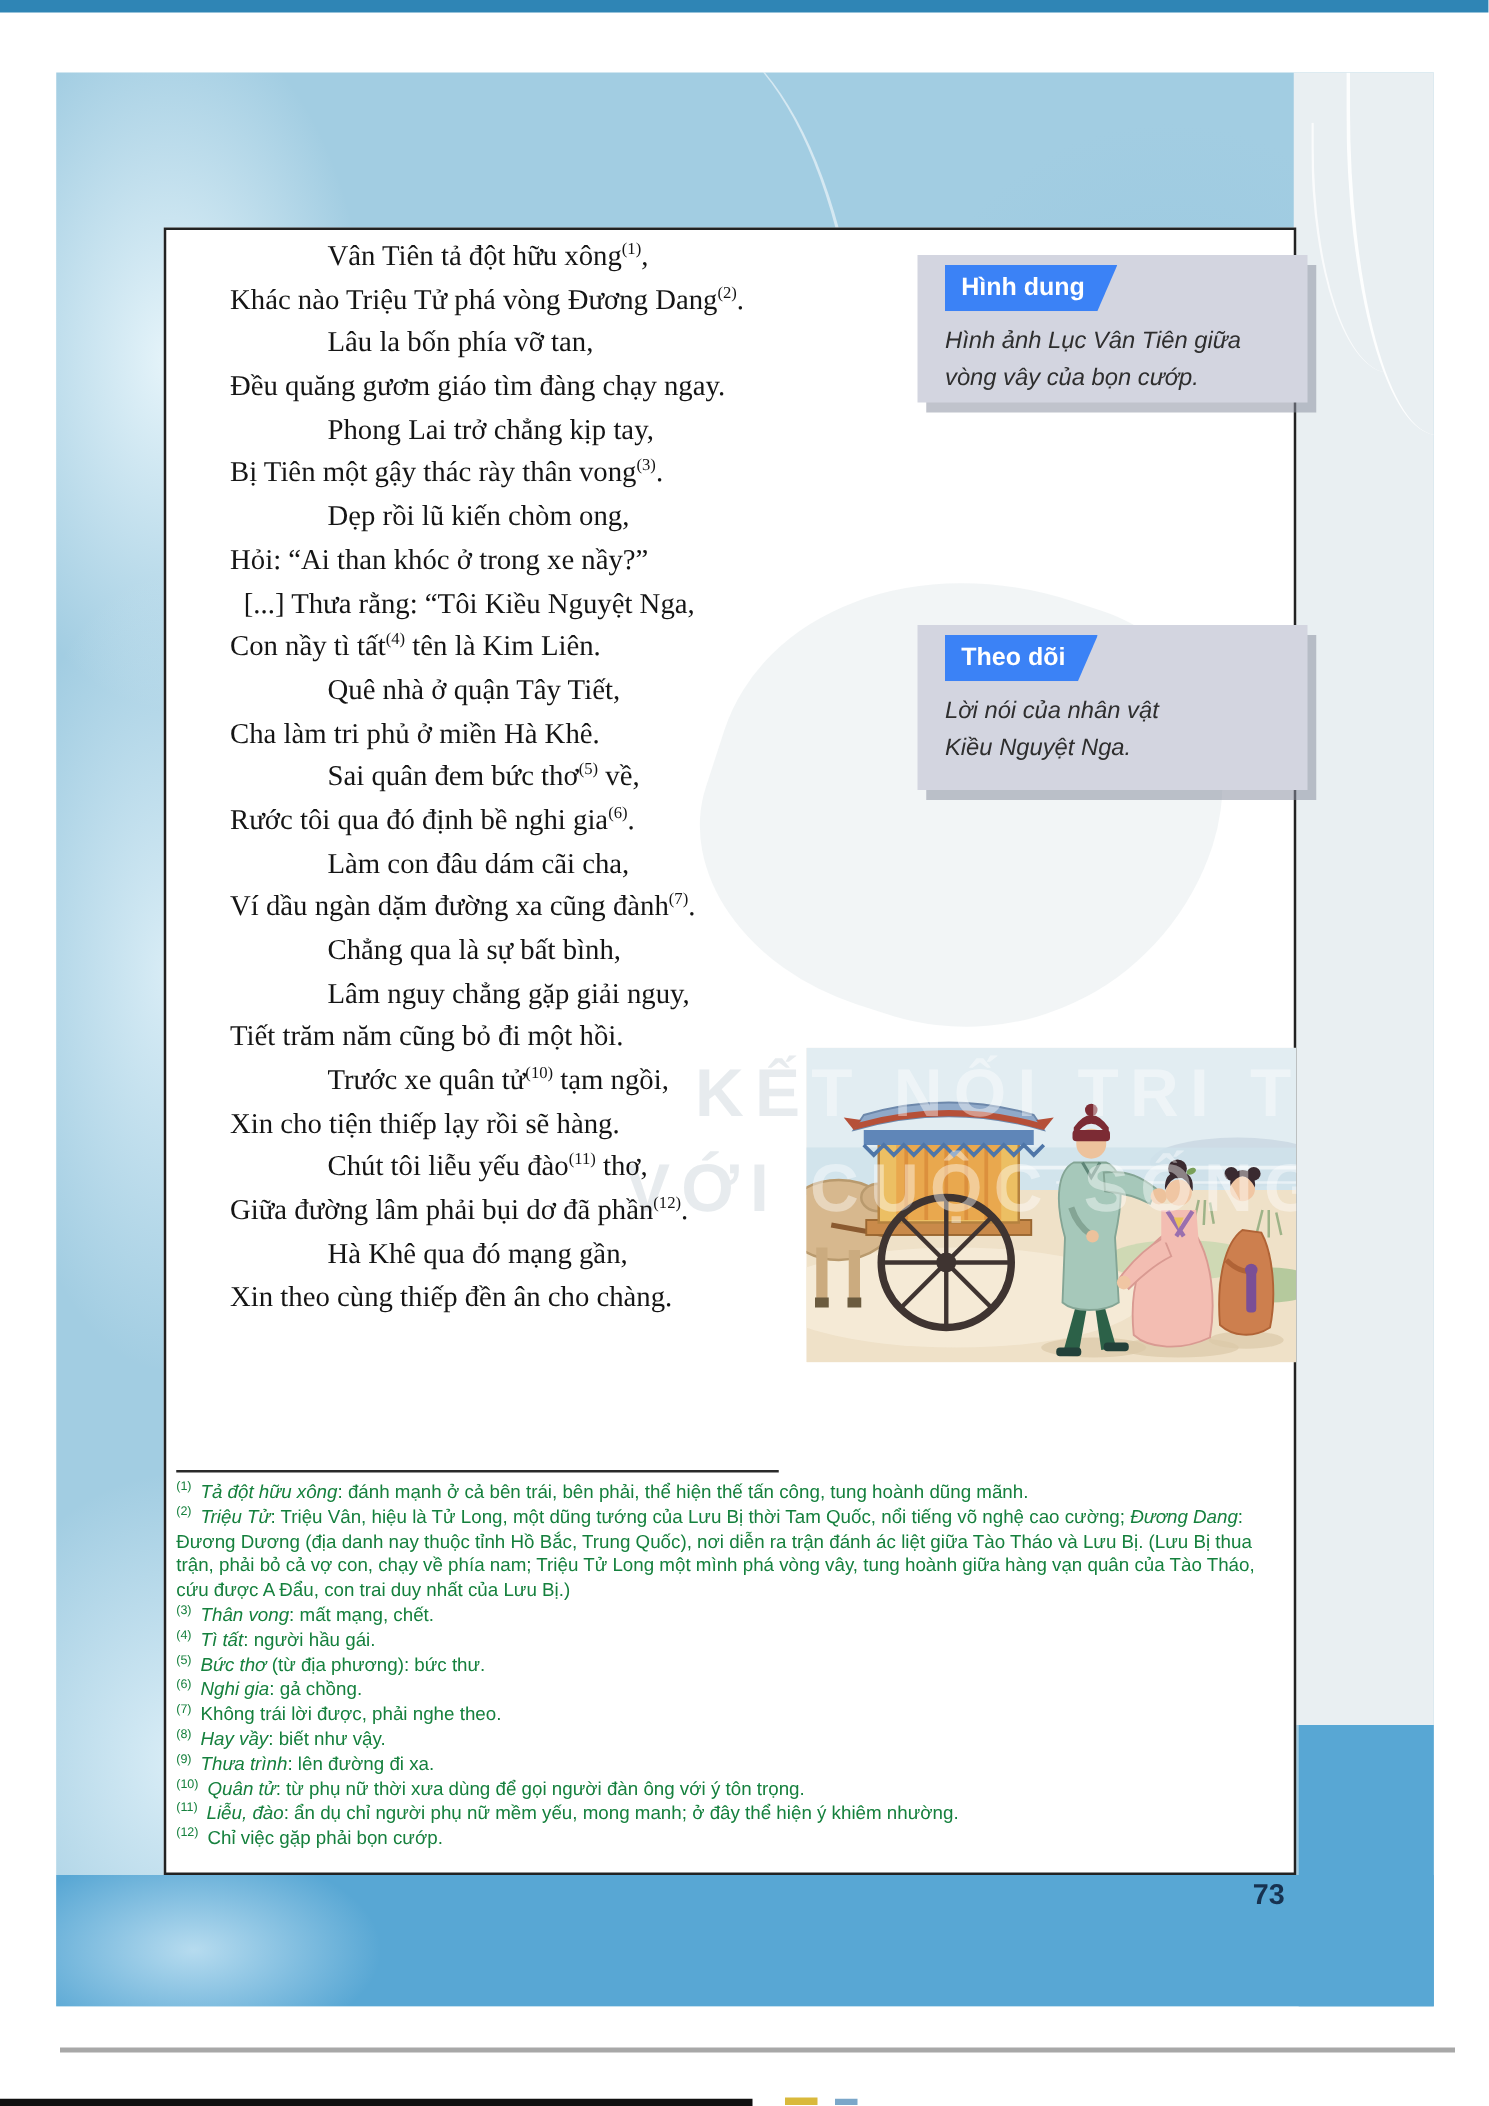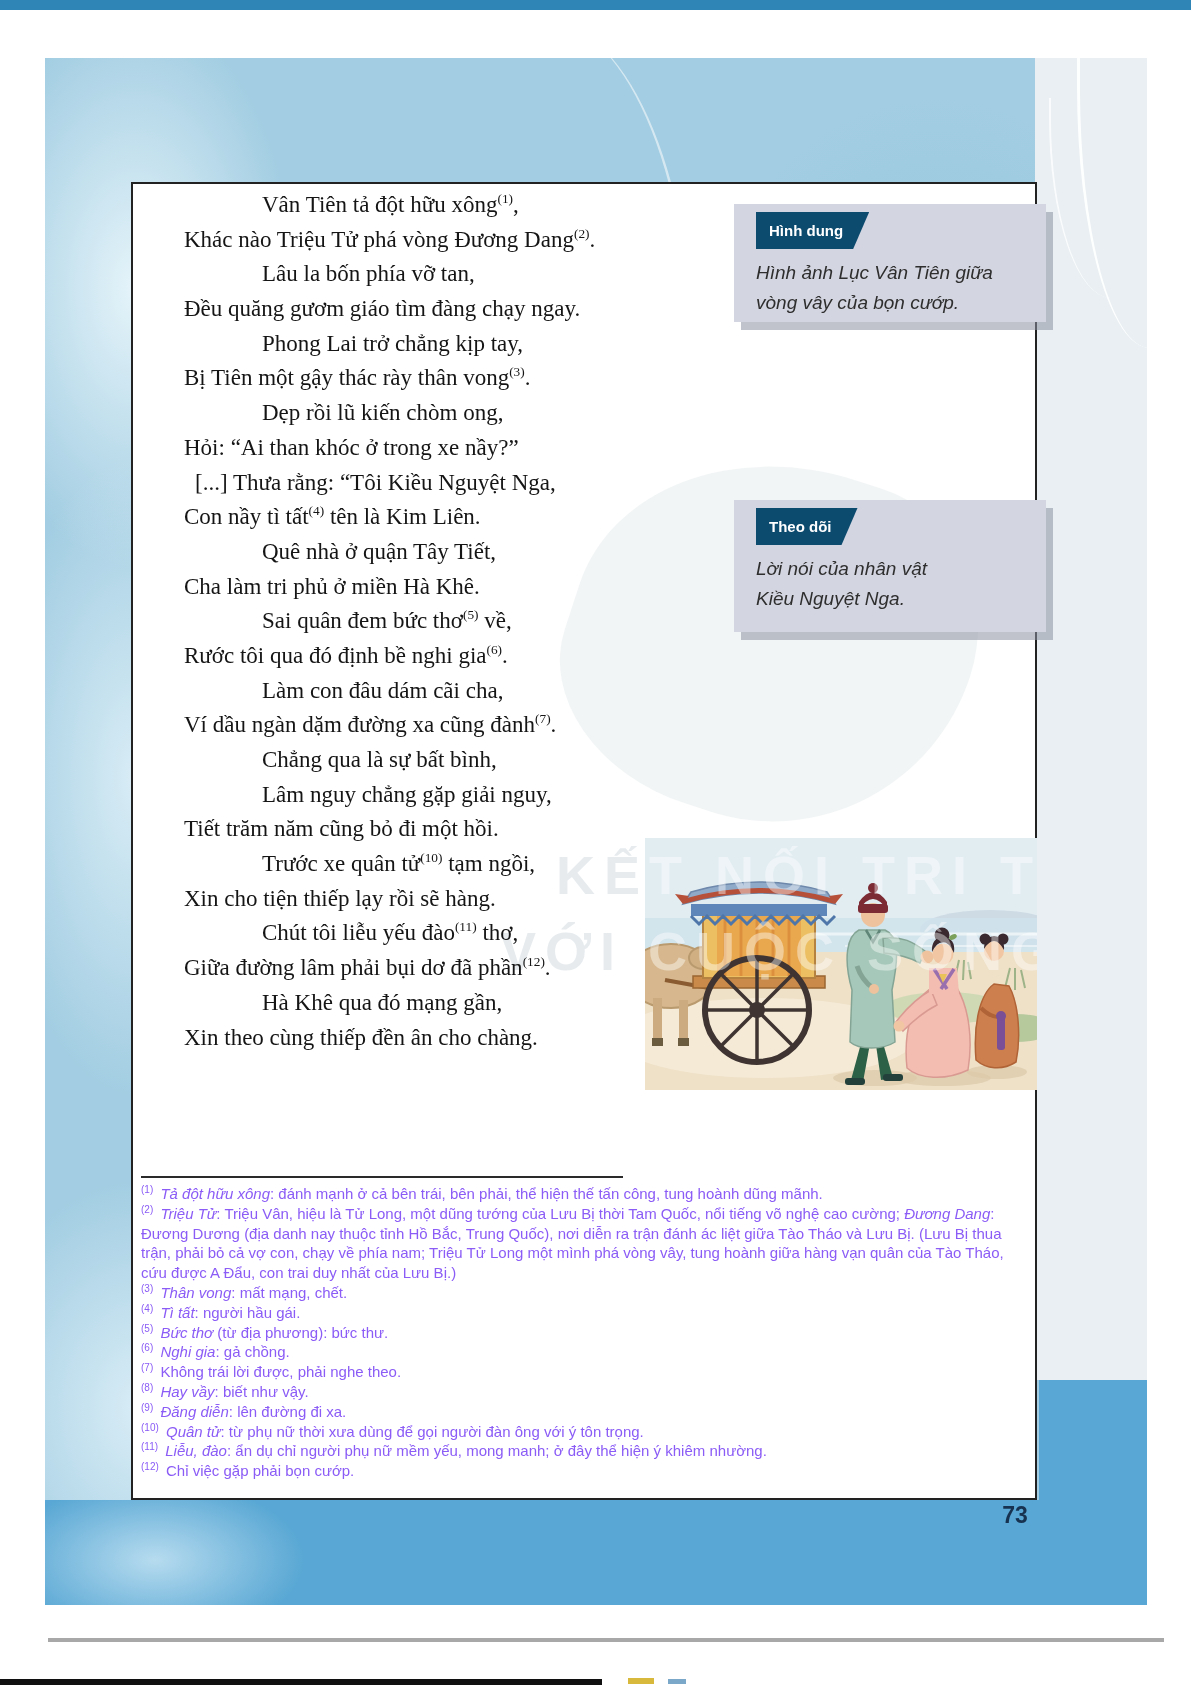--- a/index.html
+++ b/index.html
@@ -44,31 +44,31 @@
         font-family:"Liberation Serif","DejaVu Serif",serif;font-size:23px;color:#151515;}
   .poem-line{height:34.7px;line-height:34.7px;white-space:nowrap;}
   .poem-line.ind0{margin-left:53px;}
   .poem-line.ind1{margin-left:131px;}
   .poem-line.ind2{margin-left:64px;}
   .poem sup{font-size:.58em;line-height:0;vertical-align:super;}
 
   
   .separator{position:absolute;left:141px;top:1176px;width:482px;height:2px;background:#2a2a2a;z-index:3;}
   .footnotes{position:absolute;left:141px;top:1184px;width:886px;z-index:3;
-             font-size:15px;line-height:19.8px;color:#8b5cf6;}
+             font-size:15px;line-height:19.8px;color:#15803d;}
   .fn{margin:0;}
   .fn sup{font-size:10px;line-height:0;margin-right:3px;}
   .fn em{font-style:italic;}
 
   
   .box{position:absolute;width:312px;z-index:5;background:#d3d5e0;box-shadow:7px 8px 0 rgba(141,146,162,.55);}
   .box1{left:734px;top:204px;height:118px;}
   .box2{left:734px;top:500px;height:132px;}
   .box-label{position:absolute;left:22px;top:8px;height:37px;line-height:37px;padding:0 26px 0 13px;
-             background:#0c4a6e;color:#ffffff;font-weight:bold;font-size:15px;
+             background:#3b82f6;color:#ffffff;font-weight:bold;font-size:20px;
              clip-path:polygon(0 0,100% 0,calc(100% - 16px) 100%,0 100%);}
   .box-body{position:absolute;left:22px;top:54px;width:270px;font-style:italic;font-size:19px;
             line-height:29.5px;color:#2e2e2e;}
 
   
   .illus{position:absolute;left:645px;top:838px;width:392px;height:252px;z-index:3;overflow:hidden;}
   .illus svg{display:block;}
   .wm-white{position:absolute;font-weight:bold;font-size:54px;letter-spacing:9px;white-space:nowrap;
             color:rgba(255,255,255,.42);font-family:"Liberation Sans","DejaVu Sans",sans-serif;}
   .wmw1{left:-89px;top:6px;}
@@ -252,21 +252,21 @@
   <div class="separator"></div>
   <div class="footnotes">
       <div class="fn"><sup>(1)</sup> <em>Tả đột hữu xông</em>: đánh mạnh ở cả bên trái, bên phải, thể hiện thế tấn công, tung hoành dũng mãnh.</div>
       <div class="fn"><sup>(2)</sup> <em>Triệu Tử</em>: Triệu Vân, hiệu là Tử Long, một dũng tướng của Lưu Bị thời Tam Quốc, nổi tiếng võ nghệ cao cường; <em>Đương Dang</em>: Đương Dương (địa danh nay thuộc tỉnh Hồ Bắc, Trung Quốc), nơi diễn ra trận đánh ác liệt giữa Tào Tháo và Lưu Bị. (Lưu Bị thua trận, phải bỏ cả vợ con, chạy về phía nam; Triệu Tử Long một mình phá vòng vây, tung hoành giữa hàng vạn quân của Tào Tháo, cứu được A Đẩu, con trai duy nhất của Lưu Bị.)</div>
       <div class="fn"><sup>(3)</sup> <em>Thân vong</em>: mất mạng, chết.</div>
       <div class="fn"><sup>(4)</sup> <em>Tì tất</em>: người hầu gái.</div>
       <div class="fn"><sup>(5)</sup> <em>Bức thơ</em> (từ địa phương): bức thư.</div>
       <div class="fn"><sup>(6)</sup> <em>Nghi gia</em>: gả chồng.</div>
       <div class="fn"><sup>(7)</sup> Không trái lời được, phải nghe theo.</div>
       <div class="fn"><sup>(8)</sup> <em>Hay vầy</em>: biết như vậy.</div>
-      <div class="fn"><sup>(9)</sup> <em>Đăng diễn</em>: lên đường đi xa.</div>
+      <div class="fn"><sup>(9)</sup> <em>Thưa trình</em>: lên đường đi xa.</div>
       <div class="fn"><sup>(10)</sup> <em>Quân tử</em>: từ phụ nữ thời xưa dùng để gọi người đàn ông với ý tôn trọng.</div>
       <div class="fn"><sup>(11)</sup> <em>Liễu, đào</em>: ẩn dụ chỉ người phụ nữ mềm yếu, mong manh; ở đây thể hiện ý khiêm nhường.</div>
       <div class="fn"><sup>(12)</sup> Chỉ việc gặp phải bọn cướp.</div>
     </div>
 
   <div class="page-num">73</div>
   <div class="gray-rule"></div>
   <div class="bottom-cut"></div>
   <div class="speck speck1"></div>
   <div class="speck speck2"></div>

